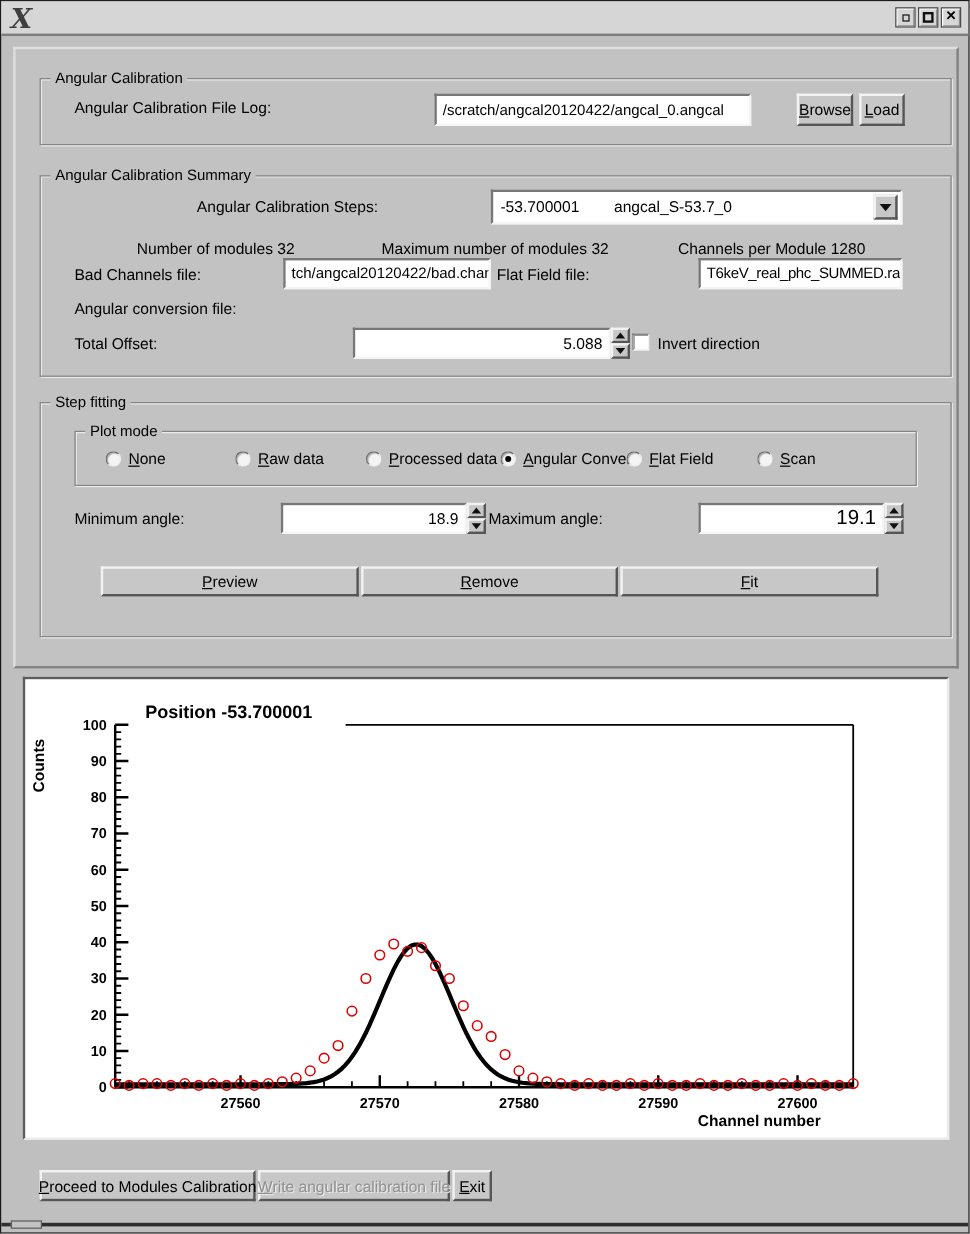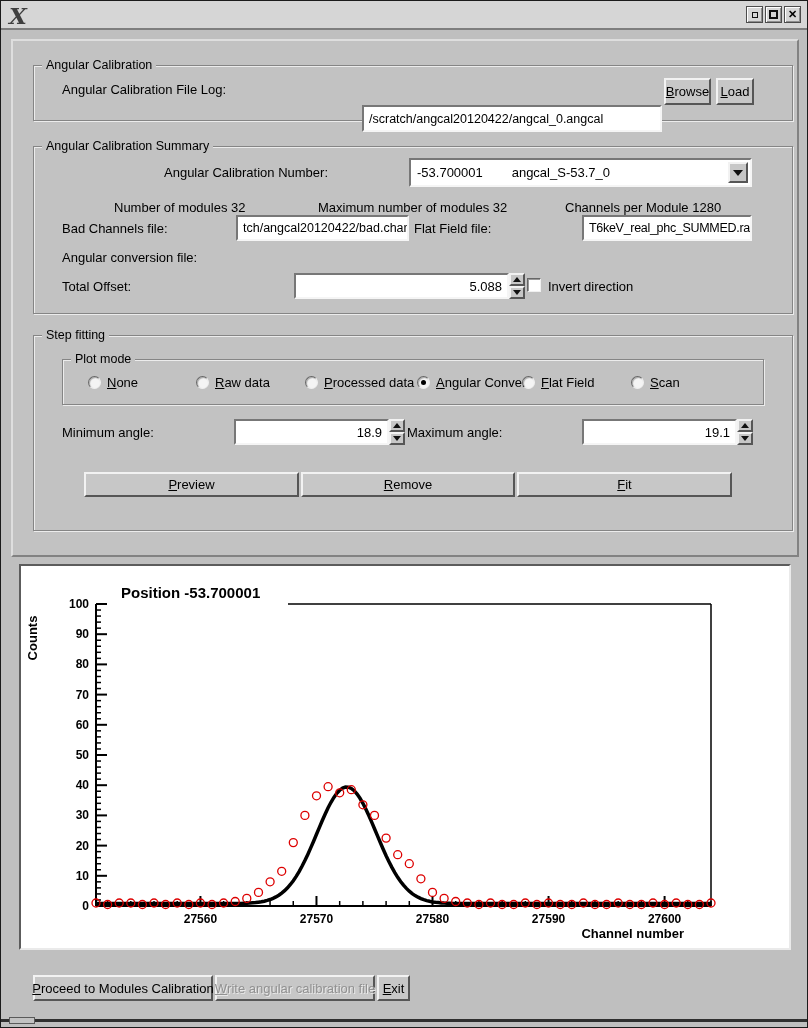--- a/index.html
+++ b/index.html
@@ -65,30 +65,30 @@
     <div class="winbtn" style="right:6px;">
       <span class="closeglyph">✕</span>
     </div>
   </div>
 
   <div class="mainpanel">
 
     <div class="groupbox" style="left:20px;top:24px;width:760px;height:56px;padding-left:12px;">
       <span class="gb-title">Angular Calibration</span>
       <span class="lbl" style="left:28px;top:16px;">Angular Calibration File Log:</span>
-      <div class="field" style="left:328px;top:12px;width:300px;height:27px;margin-top:27px;">
+      <div class="field" style="left:328px;top:12px;width:264px;height:27px;">
         <span>/scratch/angcal20120422/angcal_0.angcal</span>
       </div>
       <div class="btn" style="left:630px;top:12px;width:47px;height:27px;"><u>B</u>rowse</div>
       <div class="btn" style="left:682px;top:12px;width:38px;height:27px;"><u>L</u>oad</div>
     </div>
 
     <div class="groupbox" style="left:20px;top:105px;width:760px;height:168px;text-align:right;">
       <span class="gb-title">Angular Calibration Summary</span>
-      <span class="lbl" style="left:130px;top:18px;">Angular Calibration Number:</span>
+      <span class="lbl" style="left:130px;top:18px;">Angular Calibration Steps:</span>
       <div class="combo" style="left:375px;top:11px;width:343px;height:29px;">
         <span>-53.700001        angcal_S-53.7_0</span>
         <div class="combo-arrow-btn">
           <div class="tri-down"></div>
         </div>
       </div>
       <span class="lbl" style="left:80px;top:53px;">Number of modules 32</span>
       <span class="lbl" style="left:284px;top:53px;">Maximum number of modules 32</span>
       <span class="lbl" style="left:531px;top:53px;">Channels per Module 1280</span>
 
@@ -157,21 +157,21 @@
       <div class="spin" style="left:355px;top:83px;height:26px;">
         <div>
             <div class="tri-up-s"></div>
           </div>
         <div>
             <div class="tri-down-s"></div>
           </div>
       </div>
 
       <span class="lbl" style="left:373px;top:89px;">Maximum angle:</span>
-      <div class="field right" style="left:548px;top:83px;width:155px;height:26px;font-size:13px;">
+      <div class="field right" style="left:548px;top:83px;width:155px;height:26px;font-size:17px;">
         <span>19.1</span>
       </div>
       <div class="spin" style="left:703px;top:83px;height:26px;">
         <div>
             <div class="tri-up-s"></div>
           </div>
         <div>
             <div class="tri-down-s"></div>
           </div>
       </div>

